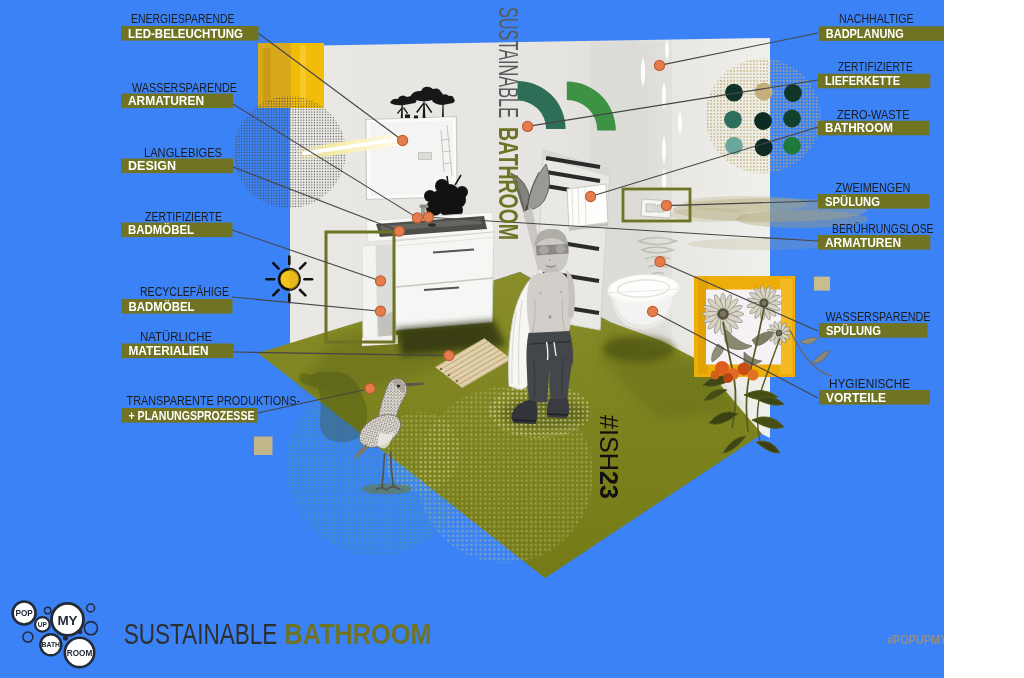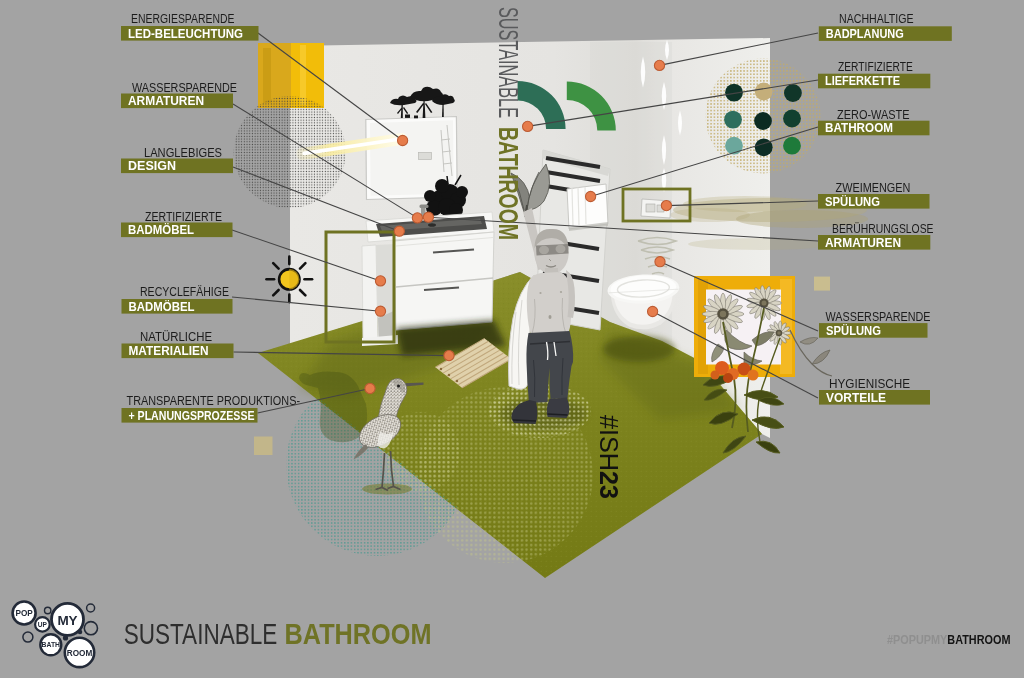--- a/index.html
+++ b/index.html
@@ -1,16 +1,16 @@
 <!DOCTYPE html>
 <html><head>
 <meta charset="utf-8">
 <style>
 html,body{margin:0;padding:0;background:#fff;}
-#stage{position:relative;width:1024px;height:678px;overflow:hidden;background:#a3a3a3;
+#stage{position:relative;width:944px;height:678px;overflow:hidden;background:#3b82f6;
 font-family:"Liberation Sans",sans-serif;}
 svg{position:absolute;top:0;left:0;}
 </style>
 </head>
 <body>
 <div id="stage">
 <svg width="1024" height="678" viewBox="0 0 1024 678">
 <defs>
 <pattern id="dotsDark" width="2.7" height="2.7" patternUnits="userSpaceOnUse">
   <circle cx="1.3" cy="1.3" r="0.62" fill="#454543"></circle>

